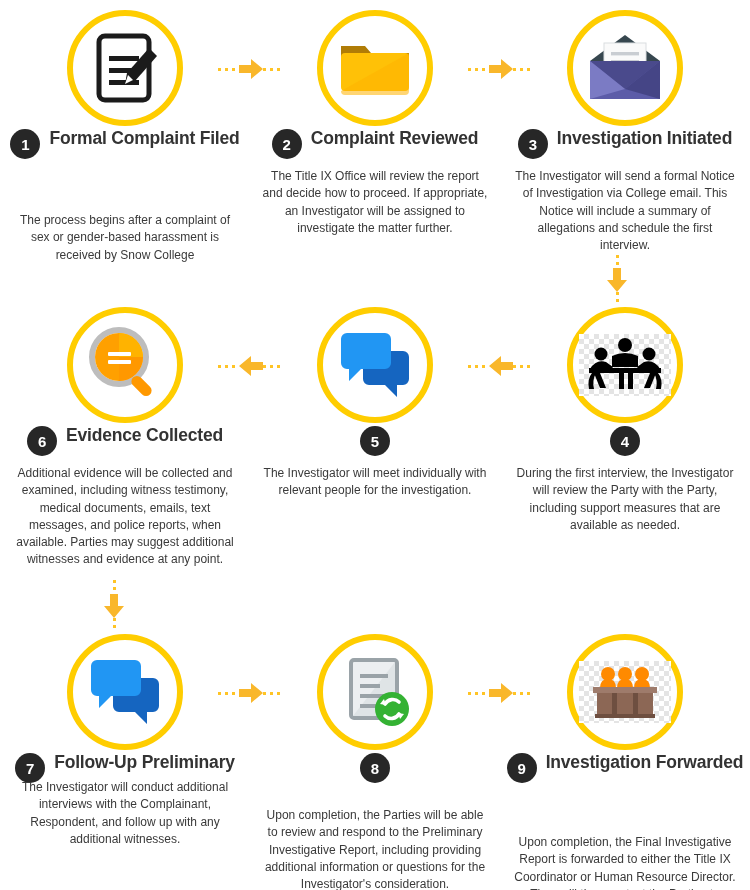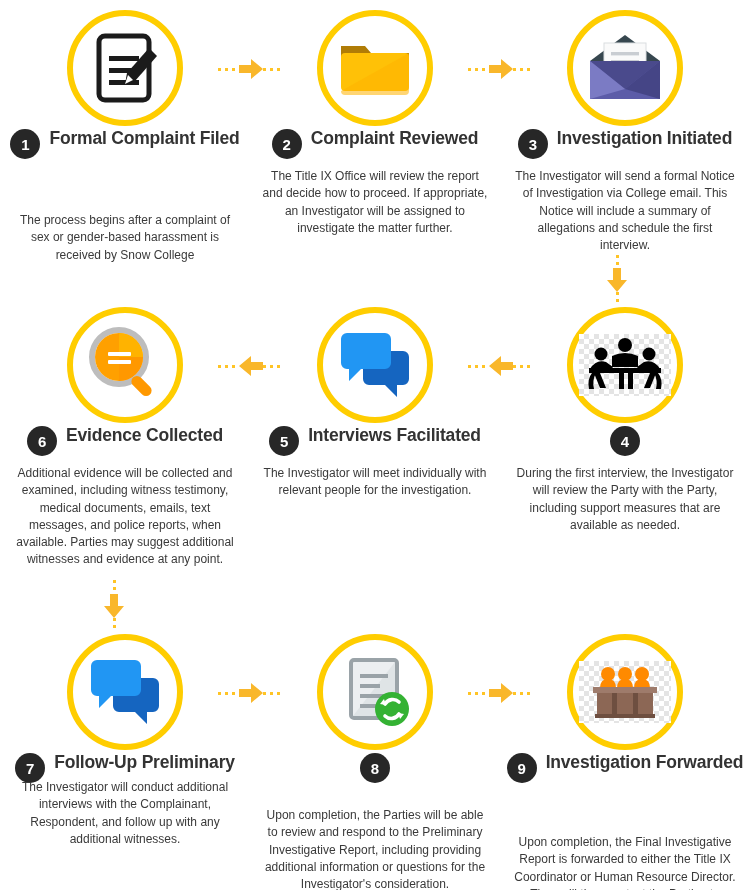--- a/index.html
+++ b/index.html
@@ -296,21 +296,20 @@
       <div class="icon-ring">
         <span>
           <svg width="80" height="76" viewBox="0 0 80 76">
             <path d="M34 24 h34 a6 6 0 0 1 6 6 v22 a6 6 0 0 1 -6 6 h-6 v12 L50 58 h-16 a6 6 0 0 1 -6 -6 V30 a6 6 0 0 1 6 -6 Z" fill="#1565C0"></path>
             <path d="M12 6 h38 a6 6 0 0 1 6 6 v24 a6 6 0 0 1 -6 6 h-24 L14 54 V42 h-2 a6 6 0 0 1 -6 -6 V12 a6 6 0 0 1 6 -6 Z" fill="#2196F3"></path>
           </svg>
         </span>
       </div>
       <div class="head">
         <div class="badge">5</div>
-        <div class="title wide">Interviews Facilitated</div>
       </div>
       <div class="desc">The Investigator will meet individually with relevant people for the investigation.</div>
     </div>
 
     <div class="conn-h" style="left:468px; top:56px; width:66px;">
       <div class="dots"></div>
       <span class="arrow-l">
         <svg width="24" height="22" viewBox="0 0 24 22">
             <path d="M24 7 H12 V1 L0 11 L12 21 V15 H24 Z" fill="#F9B72B"></path>
           </svg>

